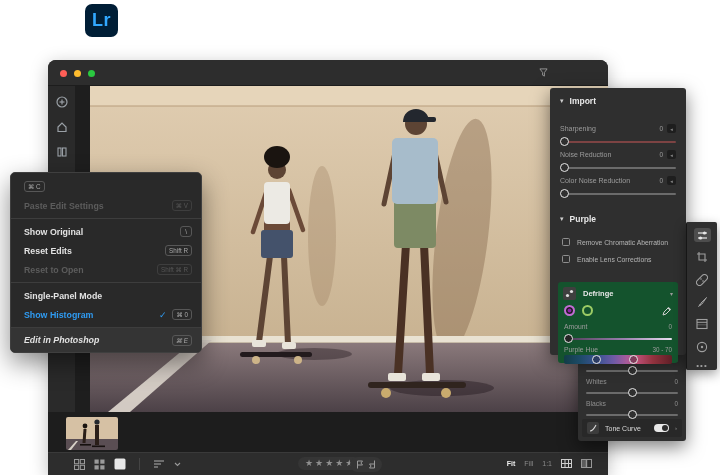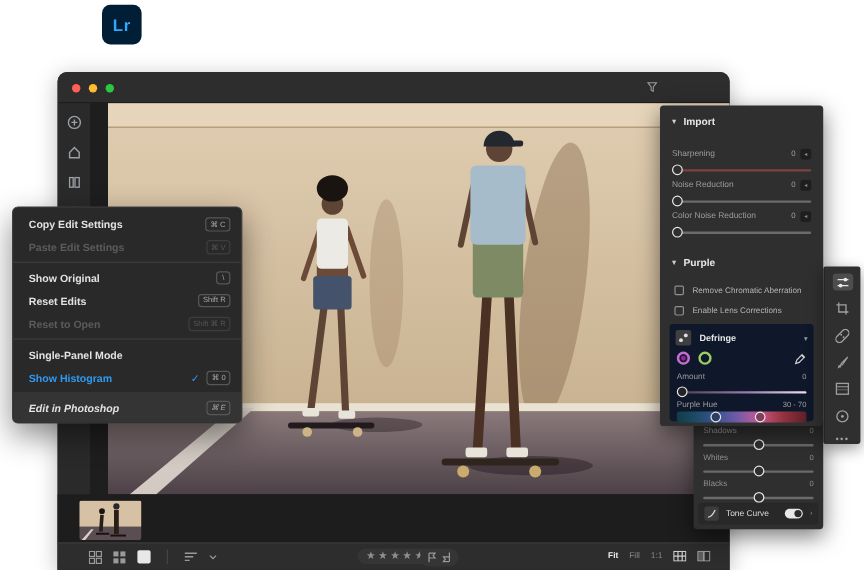--- a/index.html
+++ b/index.html
@@ -3,21 +3,21 @@
 <meta charset="utf-8">
 <style>
   * { margin:0; padding:0; box-sizing:border-box; }
   body { background:#ffffff; }
   .page { position:relative; width:720px; height:475px; background:#ffffff;
           font-family:"Liberation Sans", sans-serif; overflow:hidden; }
 
   
   .brand { position:absolute; left:85px; top:4px; display:flex; align-items:center; gap:12px; }
   .brand-logo { width:33px; height:33px; border-radius:7px; background:#001e36;
-    color:#31a8ff; font-weight:bold; font-size:14px; display:flex; align-items:center;
+    color:#31a8ff; font-weight:bold; font-size:18px; display:flex; align-items:center;
     justify-content:center; letter-spacing:.5px; }
   .brand-title { font-size:17.5px; font-weight:700; color:#111; }
 
   
   .window { position:absolute; left:48px; top:60px; width:560px; height:415px;
     background:#272727; border-radius:8px 8px 0 0; box-shadow:0 4px 18px rgba(0,0,0,.25); }
   .titlebar { position:absolute; left:0; top:0; right:0; height:26px; background:#2d2d2d;
     border-radius:8px 8px 0 0; border-bottom:1px solid #1d1d1d; }
   .lights { position:absolute; left:12px; top:10px; display:flex; gap:7px; }
   .light { width:7px; height:7px; border-radius:50%; }
@@ -82,22 +82,22 @@
   .sld-badge { width:9px; height:9px; background:#1e1e1e; border-radius:2px; color:#8a8a8a;
     font-size:5px; display:flex; align-items:center; justify-content:center; }
   .track { position:relative; height:2px; background:#6b6b6b; border-radius:1px; margin-top:8px; }
   .track.red { background:#7d4343; }
   .knob { position:absolute; top:-4px; width:9px; height:9px; border:1.6px solid #e8e8e8;
     border-radius:50%; background:#2f2f2f; }
   .cbrow { position:absolute; left:12px; display:flex; align-items:center; gap:7px; }
   .cbox { width:8px; height:8px; border:1.3px solid #8f8f8f; border-radius:1.5px; }
   .cb-label { font-size:6.8px; color:#b5b5b5; }
 
-  .defringe { position:absolute; left:8px; top:182px; width:120px; height:81px;
-    background:#0f172a; border-radius:3px; }
+  .defringe { position:absolute; left:8px; top:194px; width:120px; height:81px;
+    background:#14532d; border-radius:3px; }
   .df-hdr { position:absolute; left:5px; top:5px; right:5px; display:flex; align-items:center; gap:7px; }
   .df-ic { width:13px; height:13px; background:#3f3f3f; border-radius:2px;
     display:flex; align-items:center; justify-content:center; }
   .df-title { color:#e8e8e8; font-size:7.5px; font-weight:bold; flex:1; }
   .df-chev { color:#9a9a9a; font-size:6px; }
   .swatches { position:absolute; left:6px; top:23px; right:6px; display:flex; align-items:center; }
   .sw { width:11px; height:11px; border-radius:50%; margin-right:7px; }
   .sw.purple { border:2px solid #c06ed1; background:#8e24aa; box-shadow:inset 0 0 0 1.5px #1d1d1d; }
   .sw.green { border:2px solid #9ccc65; background:transparent; }
   .sw-spacer { flex:1; }
@@ -345,21 +345,20 @@
               <line x1="5.5" y1="0.5" x2="5.5" y2="8.5" stroke="#9a9a9a" stroke-width="1.4"></line>
               <rect x="0.5" y="0.5" width="5" height="8" fill="#9a9a9a" opacity="0.45"></rect>
             </svg>
         </span>
       </div>
     </div>
   </div>
 
   <div class="ctxmenu">
     <div class="mi">
-      <span class="mi-label">Copy Edit Settings</span>
       <span class="kbd">⌘ C</span>
     </div>
     <div class="mi disabled">
       <span class="mi-label">Paste Edit Settings</span>
       <span class="kbd">⌘ V</span>
     </div>
     <div class="menu-sep"></div>
     <div class="mi">
       <span class="mi-label">Show Original</span>
       <span class="kbd">\</span>

